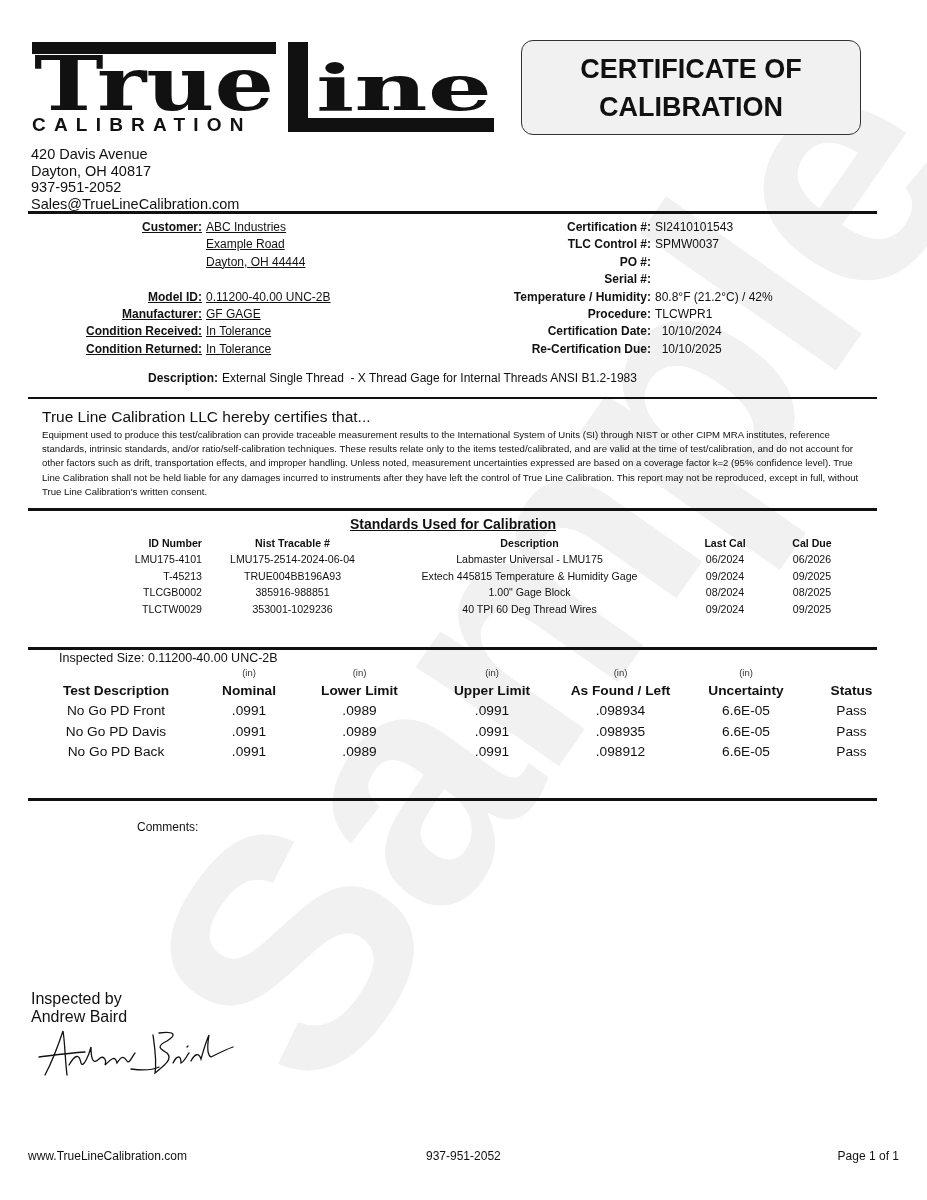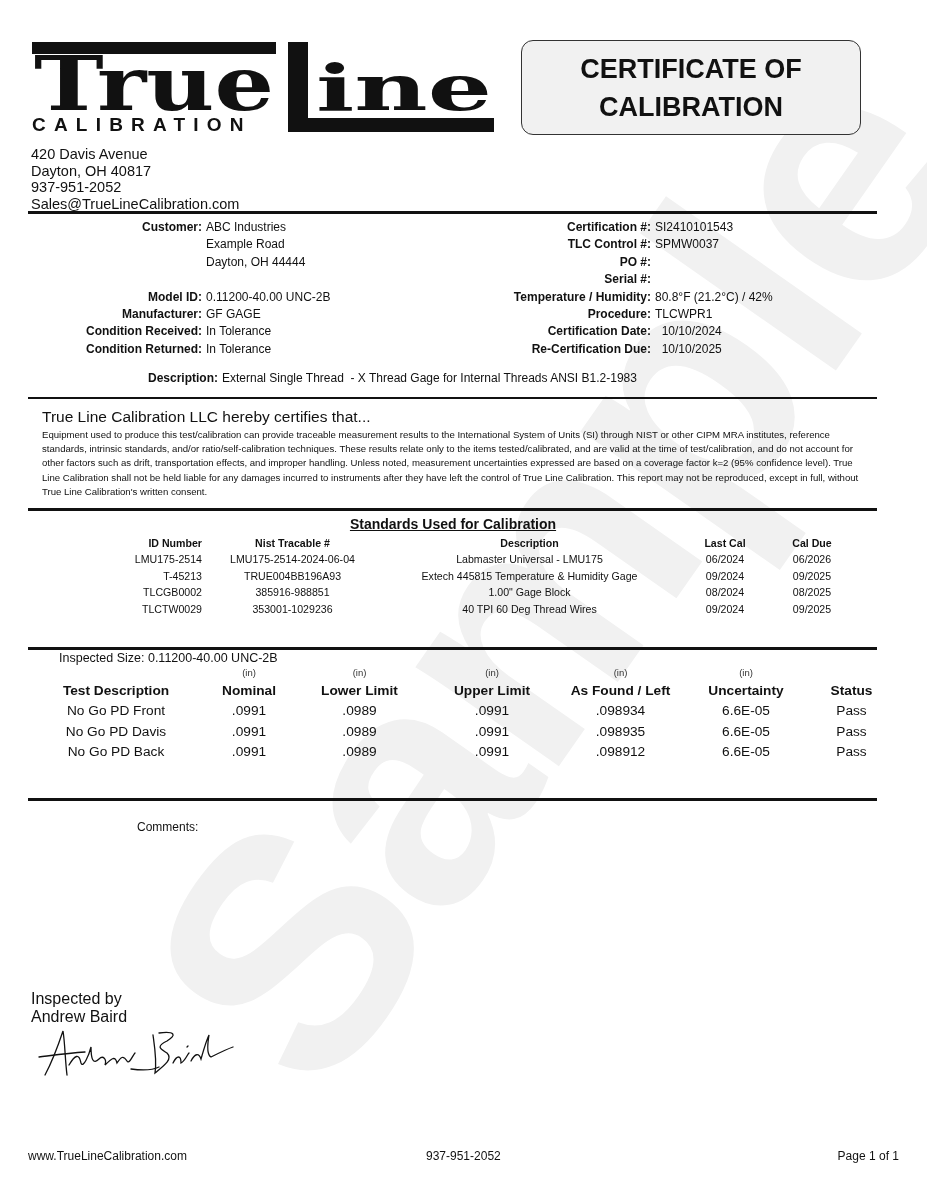--- a/index.html
+++ b/index.html
@@ -20,21 +20,21 @@
 
   .cert-box { left:521px; top:40px; width:338px; height:93px; border:1.5px solid #333;
     border-radius:12px; background:#f1f1f1; display:flex; flex-direction:column;
     align-items:center; justify-content:center; font-weight:bold; font-size:27px; line-height:38px; }
 
   .rule { position:absolute; left:28px; width:849px; background:#111; }
 
   .kv { font-size:12px; line-height:17.4px; }
   .kv .k { font-weight:bold; text-align:right; }
   .left-kv { left:60px; top:219px; }
-  .left-kv .row { display:flex; }
+  .left-kv .row { display:flex;text-decoration:underline; }
   .left-kv .k { width:142px; }
   .left-kv .v { padding-left:4px; }
   .right-kv { left:455px; top:219px; }
   .right-kv .row { display:flex; }
   .right-kv .k { width:196px; }
   .right-kv .v { padding-left:4px; }
 
   .certify-head { left:42px; top:408px; font-size:15.5px; }
   .certify-body { left:42px; top:428px; width:825px; font-size:9.6px; line-height:14.2px; }
 
@@ -185,21 +185,21 @@
       <tr>
         <th class="c-id">ID Number</th>
         <th class="c-nist">Nist Tracable #</th>
         <th class="c-desc">Description</th>
         <th class="c-last">Last Cal</th>
         <th class="c-due">Cal Due</th>
       </tr>
     </thead>
     <tbody>
       <tr>
-        <td class="c-id">LMU175-2514</td>
+        <td class="c-id">LMU175-4101</td>
         <td class="c-nist">LMU175-2514-2024-06-04</td>
         <td class="c-desc">Labmaster Universal - LMU175</td>
         <td class="c-last">06/2024</td>
         <td class="c-due">06/2026</td>
       </tr>
       <tr>
         <td class="c-id">T-45213</td>
         <td class="c-nist">TRUE004BB196A93</td>
         <td class="c-desc">Extech 445815 Temperature &amp; Humidity Gage</td>
         <td class="c-last">09/2024</td>

